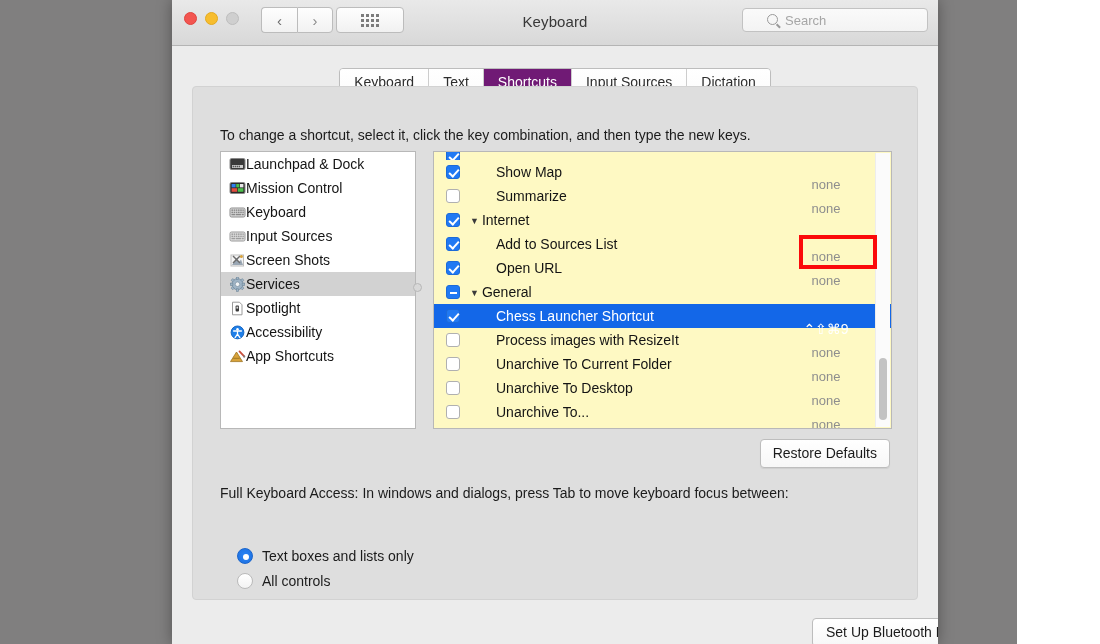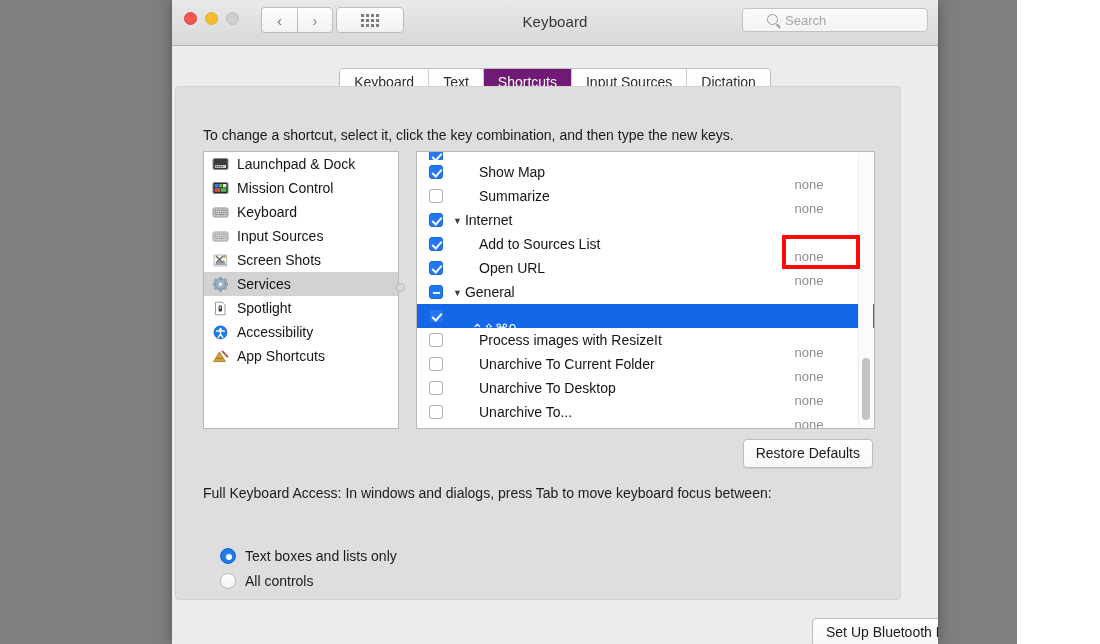--- a/index.html
+++ b/index.html
@@ -92,49 +92,49 @@
   .tab {
     padding:5px 14px 6px; font-size:14px; color:#2d2d2d;
     background:linear-gradient(180deg,#ffffff,#fbfbfb);
     border-right:1px solid #cdcdcd; white-space:nowrap;
   }
   .tab:last-child { border-right:none; }
   .tab.active { background:#701a75; color:#fff; }
 
   
   #panel {
-    position:absolute; left:3px; top:86px; width:726px; height:514px;
+    position:absolute; left:20px; top:86px; width:726px; height:514px;
     background:#dedede; border:1px solid #d2d2d2; border-radius:4px;
   }
   #hint {
     position:absolute; left:27px; top:40px;
     font-size:14px; color:#1b1b1b; white-space:nowrap;
   }
 
   
   #sidebar {
     position:absolute; left:27px; top:64px; width:196px; height:278px;
     background:#ffffff; border:1px solid #b8b8b8;
     overflow:hidden;
   }
   .side-row {
-    height:24px; display:flex; align-items:center; padding-left:8px; gap:8px;
+    height:24px; display:flex; align-items:center; padding-left:8px; 
     font-size:14px; color:#141414;
   }
   .side-row.selected { background:#d2d2d2; }
   .side-ico { width:17px; height:15px; position:relative; flex:none; }
 
   #sidebar-grip {
     position:absolute; left:220px; top:196px; width:9px; height:9px;
     border-radius:50%; background:#d8d8d8; border:1px solid #b7b7b7;
   }
 
   #shortcuts {
     position:absolute; left:240px; top:64px; width:459px; height:278px;
-    background:#ffffff; border:1px solid #b8b8b8;
+    background:#fef9c3; border:1px solid #b8b8b8;
     overflow:hidden;
   }
   .sc-row {
     height:24px; display:flex; align-items:center;
     font-size:14px; color:#141414; position:relative;
   }
   .sc-row.clipped { height:8px; overflow:hidden; }
   .sc-row.selected { background:#1367e8; color:#ffffff; }
   .cb-wrap { width:38px; display:flex; justify-content:center; flex:none; }
   .cb {
@@ -494,20 +494,21 @@
             <span class="cb mixed"></span>
           </span>
         <span class="sc-label group"><span class="tri">▼</span><span>General</span></span>
         <span class="sc-key"></span>
       </div>
 
       <div class="sc-row selected">
         <span class="cb-wrap">
             <span class="cb on"></span>
           </span>
+        <span class="sc-label child">Chess Launcher Shortcut</span>
         <span class="sc-key">⌃⇧⌘9</span>
       </div>
 
       <div class="sc-row">
         <span class="cb-wrap">
             <span class="cb"></span>
           </span>
         <span class="sc-label child">Process images with ResizeIt</span>
         <span class="sc-key">none</span>
       </div>

